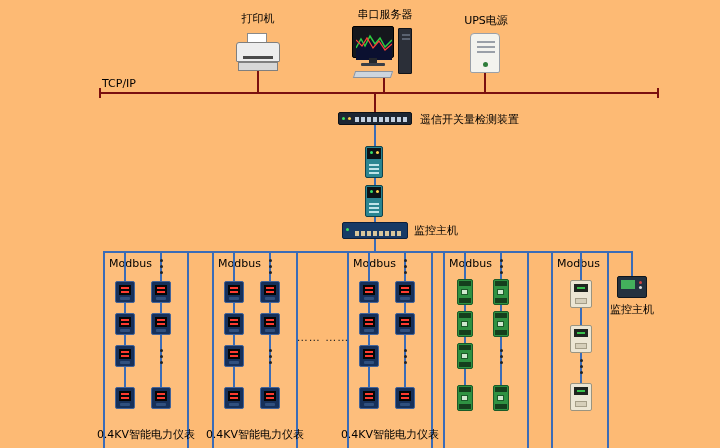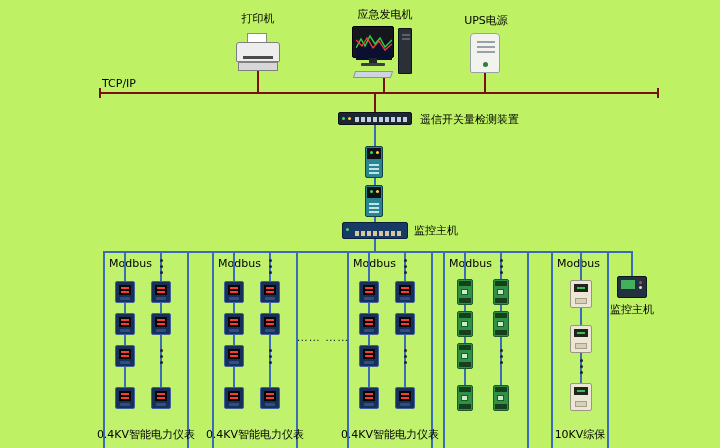--- a/index.html
+++ b/index.html
@@ -1,18 +1,18 @@
 <!DOCTYPE html>
 <html><head>
 <meta charset="utf-8">
 <style>
   *{margin:0;padding:0;box-sizing:border-box}
   html,body{background:#eef2f7}
   body{font-family:"DejaVu Sans","Liberation Sans",sans-serif}
-  .canvas{position:relative;width:720px;height:448px;background:#bef264;overflow:hidden;color:#000}
+  .canvas{position:relative;width:720px;height:448px;background:#fdba74;overflow:hidden;color:#000}
   .lbl{position:absolute;font-size:11px;line-height:13px;color:#000;text-align:center;white-space:nowrap}
   .lbl.left{text-align:left}
   .vline{position:absolute;width:2px}
   .hline{position:absolute;height:2px}
   .red{background:#7a1010}
   .blue{background:#3b6cb7}
 
   
   .printer{position:absolute;width:44px;height:40px}
   .printer .paper{position:absolute;left:11px;top:0;width:20px;height:11px;background:#fff;border:1px solid #8a8a8a}
@@ -86,21 +86,21 @@
   .vdots i{width:3px;height:3px;border-radius:50%;background:#222}
 
   .hell{position:absolute;font-size:11px;letter-spacing:1px;color:#222;text-align:center}
 </style>
 </head>
 <body>
 
 <div class="canvas">
 
   <div class="lbl" style="left:214px;top:12px;width:88px">打印机</div>
-  <div class="lbl" style="left:341px;top:8px;width:88px">应急发电机</div>
+  <div class="lbl" style="left:341px;top:8px;width:88px">串口服务器</div>
   <div class="lbl" style="left:446px;top:14px;width:80px">UPS电源</div>
 
   <div class="printer" style="left:236px;top:33px">
     <span class="paper"></span>
     <span class="pbody"></span>
     <span class="slot"></span>
     <span class="pbase"></span>
   </div>
 
   <div class="pc" style="left:352px;top:26px">
@@ -464,15 +464,14 @@
 
   <div class="gen" style="left:617px;top:276px">
     <span class="scr"></span>
     <span class="bt"></span>
   </div>
   <div class="lbl" style="left:594px;top:303px;width:76px">监控主机</div>
 
   <div class="lbl" style="left:92px;top:428px;width:108px">0.4KV智能电力仪表</div>
   <div class="lbl" style="left:201px;top:428px;width:108px">0.4KV智能电力仪表</div>
   <div class="lbl" style="left:336px;top:428px;width:108px">0.4KV智能电力仪表</div>
-  <div class="lbl" style="left:521px;top:428px;width:118px">10KV综保</div>
 
 </div>
 
 </body></html>

